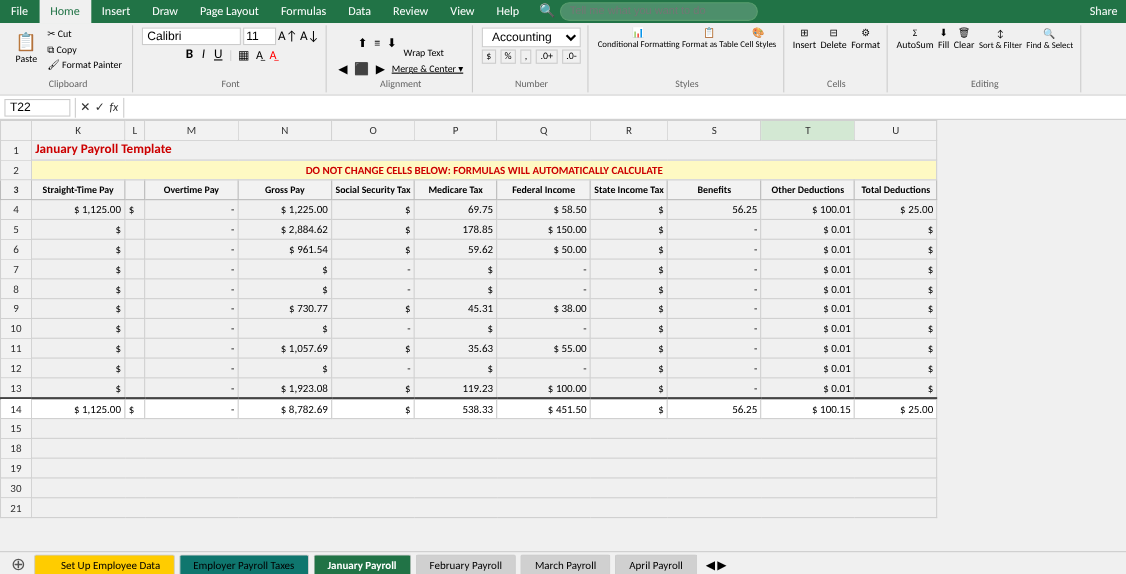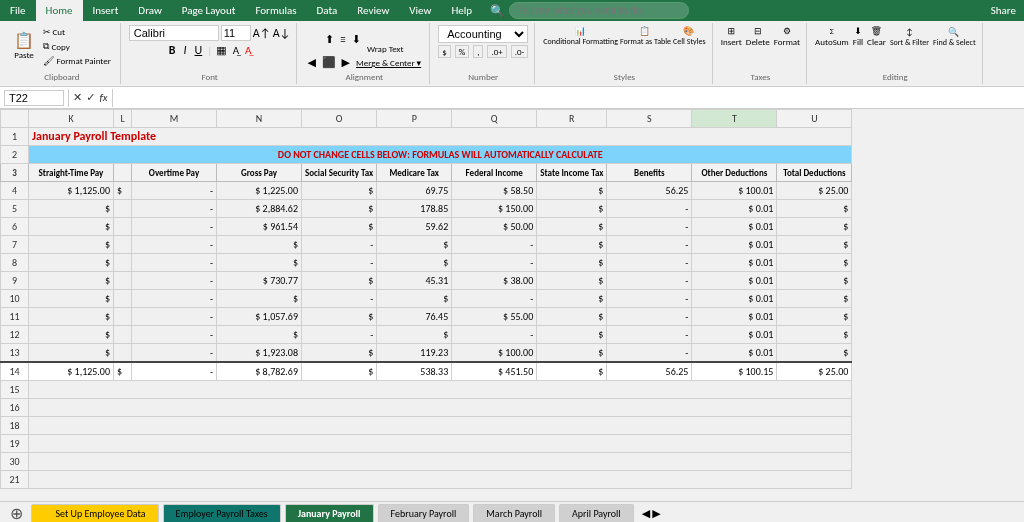--- a/index.html
+++ b/index.html
@@ -163,21 +163,21 @@
         </div>
         <div style="display:flex; flex-direction:column; align-items:center; cursor:pointer;" data-name="delete-button">
           <span data-name="delete-icon">⊟</span>
           <span>Delete</span>
         </div>
         <div style="display:flex; flex-direction:column; align-items:center; cursor:pointer;" data-name="format-button">
           <span data-name="format-icon">⚙</span>
           <span>Format</span>
         </div>
       </div>
-      <span class="ribbon-group-label" data-name="cells-label">Taxes</span>
+      <span class="ribbon-group-label" data-name="cells-label">Cells</span>
     </div>
 
     <div class="ribbon-group" data-name="editing-group">
       <div class="ribbon-row" style="gap:4px; font-size:9px;">
         <div style="display:flex; flex-direction:column; align-items:center; cursor:pointer;" data-name="autosum-button">
           <span data-name="autosum-icon">Σ</span>
           <span>AutoSum</span>
         </div>
         <div style="display:flex; flex-direction:column; align-items:center; cursor:pointer;" data-name="fill-button">
           <span data-name="fill-icon">⬇</span>
@@ -371,21 +371,21 @@
           <td class="currency" data-name="cell-t10">$ 0.01</td>
           <td class="currency" data-name="cell-u10-other">$</td>
         </tr>
         <tr data-name="table-row">
           <td class="row-header" data-name="row-11-header">11</td>
           <td class="currency" data-name="cell-k11">$</td>
           <td data-name="cell-l11"></td>
           <td class="currency" data-name="cell-m11">-</td>
           <td class="currency" data-name="cell-n11">$ 1,057.69</td>
           <td class="currency" data-name="cell-o11">$</td>
-          <td class="currency" data-name="cell-p11">76.45</td>
+          <td class="currency" data-name="cell-p11">35.63</td>
           <td class="currency" data-name="cell-q11">$ 55.00</td>
           <td class="currency" data-name="cell-r11">$</td>
           <td class="currency" data-name="cell-s11">-</td>
           <td class="currency" data-name="cell-t11">$ 0.01</td>
           <td class="currency" data-name="cell-u11-other">$</td>
         </tr>
         <tr data-name="table-row">
           <td class="row-header" data-name="row-12-header">12</td>
           <td class="currency" data-name="cell-k12">$</td>
           <td data-name="cell-l12"></td>
@@ -427,24 +427,20 @@
           <td class="currency bold" data-name="cell-s14">56.25</td>
           <td class="currency bold" data-name="cell-t14">$ 100.15</td>
           <td class="currency bold" data-name="cell-u14-other">$ 25.00</td>
         </tr>
 
         <tr data-name="table-row">
             <td class="row-header" data-name="row-15">15</td>
             <td colspan="11"></td>
           </tr>
         <tr data-name="table-row">
-            <td class="row-header" data-name="row-16">16</td>
-            <td colspan="11"></td>
-          </tr>
-        <tr data-name="table-row">
             <td class="row-header" data-name="row-18">18</td>
             <td colspan="11"></td>
           </tr>
         <tr data-name="table-row">
             <td class="row-header" data-name="row-19">19</td>
             <td colspan="11"></td>
           </tr>
         <tr data-name="table-row">
             <td class="row-header" data-name="row-20">30</td>
             <td colspan="11"></td>
@@ -478,14 +474,14 @@
   
   .spreadsheet-container { position: relative; }
 
   
   .sheet-area { overflow-x: auto; }
 
   
   tr.total-row td { border-top: 2px solid #444 !important; }
 
   
-  .warning-cell { background: #7dd3fc; }
+  .warning-cell { background: #fef9c3; }
 </style>
 
 </body></html>

